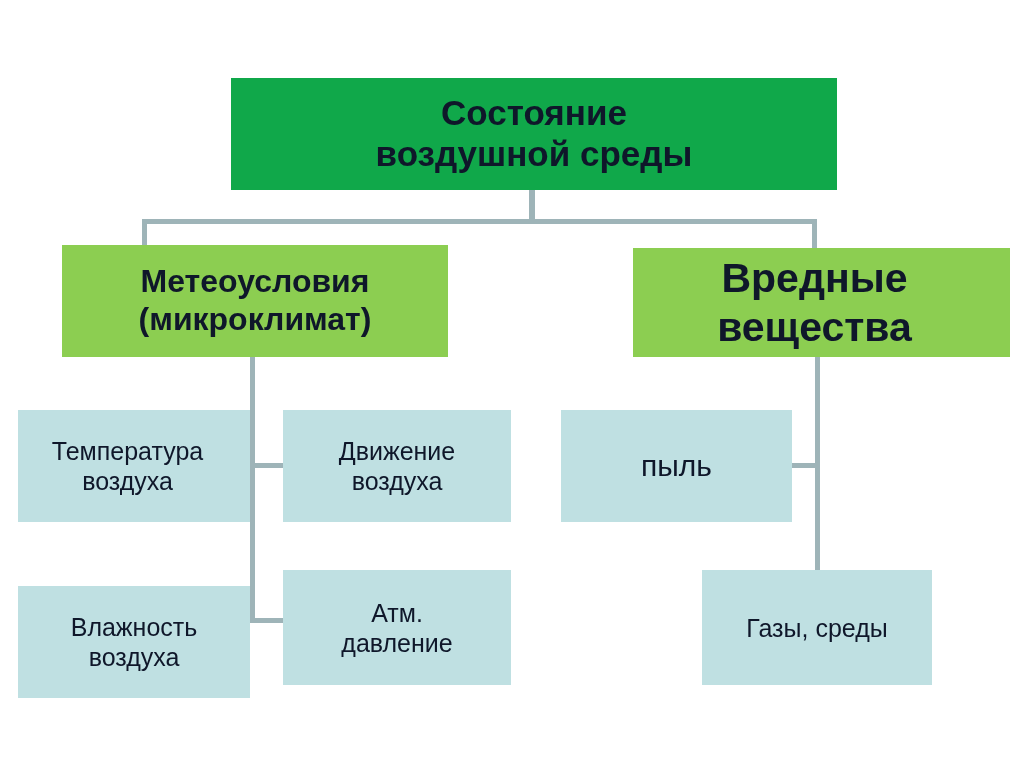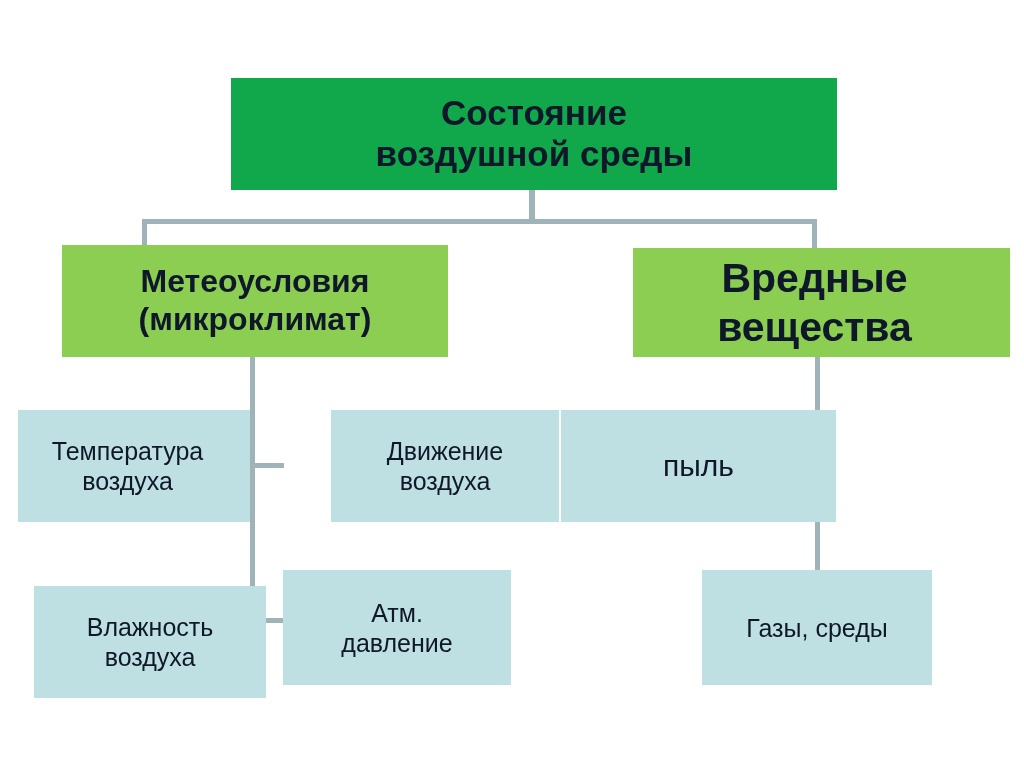--- a/index.html
+++ b/index.html
@@ -105,36 +105,36 @@
 
   <div class="node branch branch-wide" style="left:633px; top:248px; width:377px; height:109px;">
     <span class="node-label" style="width:420px; margin-left:-14px;">Вредные вещества</span>
   </div>
 
   <div class="node leaf" style="left:18px; top:410px; width:232px; height:112px;">
     <span class="node-label" style="width:258px; margin-left:-13px;">Температура
 воздуха</span>
   </div>
 
-  <div class="node leaf" style="left:283px; top:410px; width:228px; height:112px;margin-left:48px;">
+  <div class="node leaf" style="left:283px; top:410px; width:228px; height:112px;">
     <span class="node-label">Движение
 воздуха</span>
   </div>
 
-  <div class="node leaf" style="left:18px; top:586px; width:232px; height:112px;margin-left:16px;">
+  <div class="node leaf" style="left:18px; top:586px; width:232px; height:112px;">
     <span class="node-label">Влажность
 воздуха</span>
   </div>
 
   <div class="node leaf" style="left:283px; top:570px; width:228px; height:115px;">
     <span class="node-label">Атм.
 давление</span>
   </div>
 
-  <div class="node leaf leaf-small" style="left:561px; top:410px; width:275px; height:112px;">
+  <div class="node leaf leaf-small" style="left:561px; top:410px; width:231px; height:112px;">
     <span class="node-label">пыль</span>
   </div>
 
   <div class="node leaf" style="left:702px; top:570px; width:230px; height:115px;">
     <span class="node-label">Газы, среды</span>
   </div>
 
 </div>
 
 </body></html>

